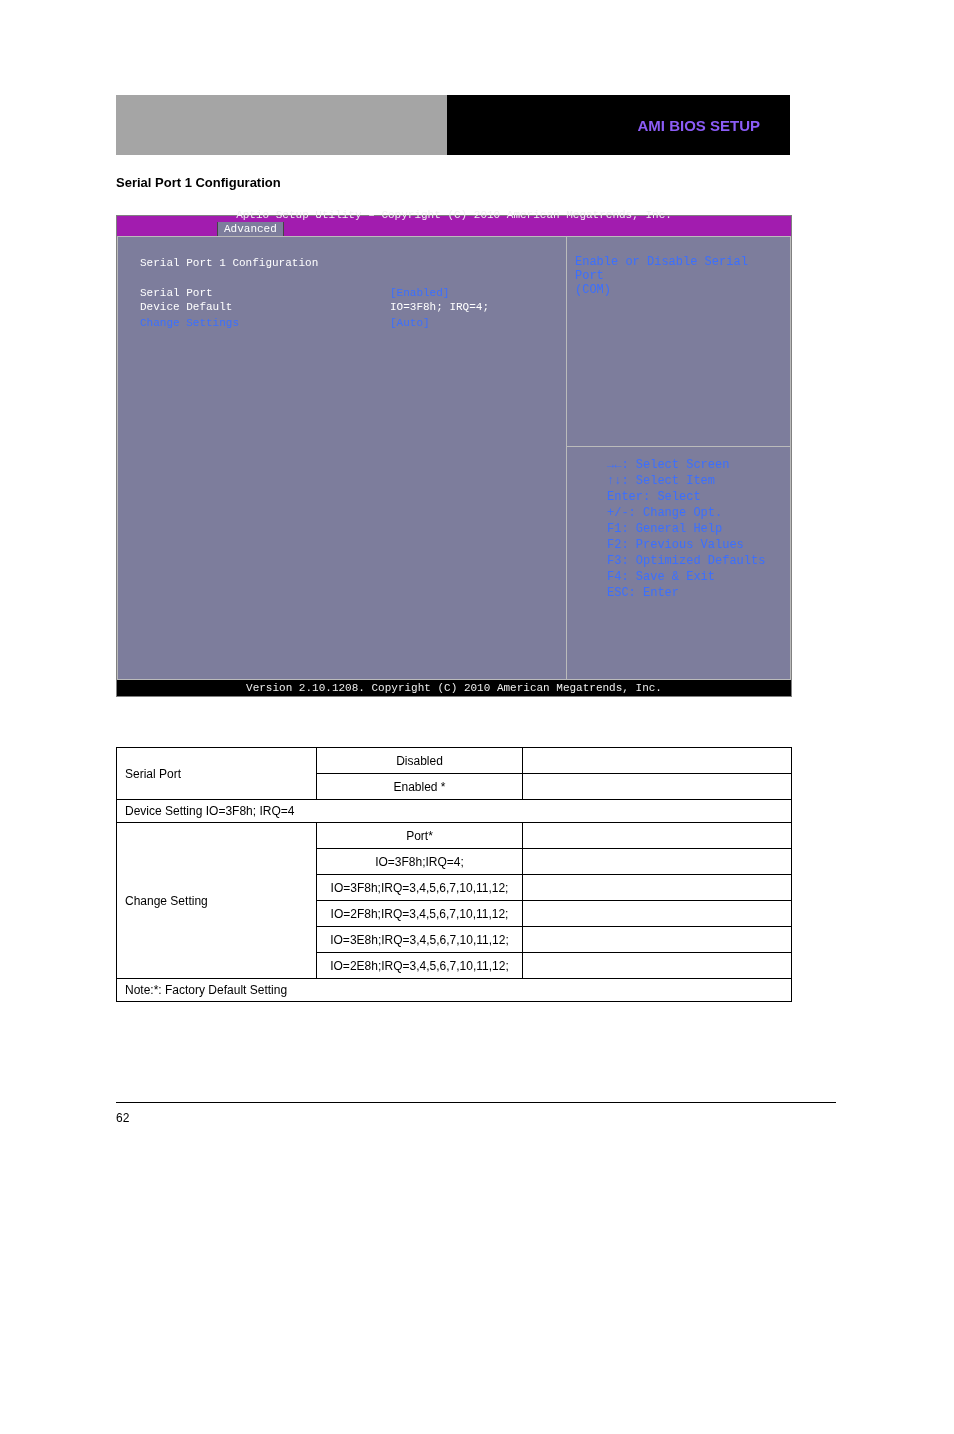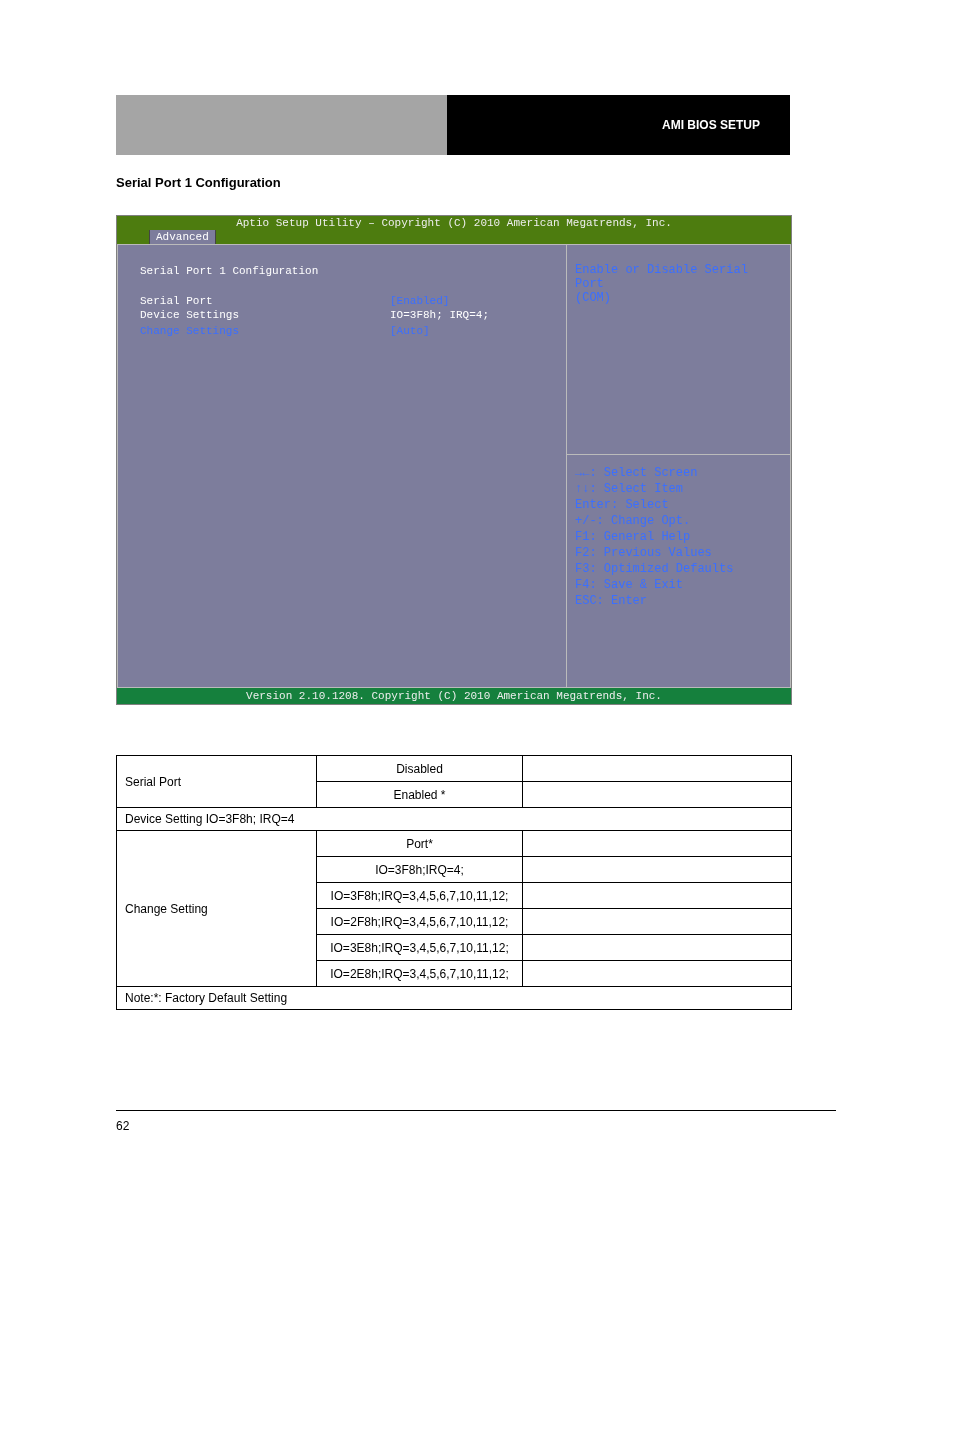--- a/index.html
+++ b/index.html
@@ -1,38 +1,38 @@
 <!DOCTYPE html>
 <html><head>
 <meta charset="utf-8">
 <style>
   * { box-sizing: border-box; margin: 0; padding: 0; }
   body { font-family: Arial, sans-serif; background: #ffffff; width: 954px; margin: 0 auto; font-size: 13px; }
   
   .header-strip { width: 674px; height: 60px; margin: 95px 0 0 116px; display: flex; }
   .header-left { width: 332px; height: 100%; background: #a5a5a5; border-right: 1px solid #000; }
   .header-right { flex: 1; background: #000000; display: flex; align-items: center; justify-content: flex-end; padding-right: 30px; }
-  .header-right span { color: #ffffff; font-size: 12px; font-weight: bold; }
+  .header-right span { color: #8b5cf6; font-size: 15px; font-weight: bold; }
   .section-title { margin: 20px 0 10px 116px; font-size: 13px; font-weight: bold; }
   
   .bios-wrap { width: 676px; margin: 25px 0 0 116px; border: 1px solid #808080; background: #c0c0c0; }
-  .bios-topbar { background: #4d7c0f; height: 28px; display: flex; flex-direction: column; justify-content: flex-end; }
+  .bios-topbar { background: #a21caf; height: 20px; display: flex; flex-direction: column; justify-content: flex-end; }
   .bios-top-title { text-align: center; color: #eeeeee; font-family: "Courier New", monospace; font-size: 11px; line-height: 14px; }
-  .bios-tab-row { display: flex; padding-left: 32px; align-items: center; }
+  .bios-tab-row { display: flex; padding-left: 100px; align-items: center; }
   .bios-tab { background: #7d7d9c; color: #ffffff; font-family: "Courier New", monospace; font-size: 11px; padding: 1px 6px; border-left: 1px solid #444; border-right: 1px solid #444; }
   .bios-body { display: flex; height: 444px; background: #7d7d9c; }
   .bios-main { flex: 1; padding: 20px 18px 0 22px; font-family: "Courier New", monospace; font-size: 11px; color: #ffffff; border: 1px solid #bbb; border-right: none; }
   .bios-row { display: flex; margin-bottom: 2px; }
   .bios-label { width: 250px; }
   .bios-value { flex: 1; }
   .bios-blue { color: #3b6fff; }
   .bios-side { width: 225px; border: 1px solid #bbb; font-family: "Courier New", monospace; font-size: 12px; color: #3b6fff; display: flex; flex-direction: column; }
   .bios-help { padding: 18px 8px 0 8px; flex: 0 0 210px; border-bottom: 1px solid #bbb; }
-  .bios-nav { padding: 10px 0 0 8px; line-height: 16px; }
-  .bios-footer { background: #15803d; font-family: "Courier New", monospace; font-size: 11px; text-align: center; color: #eee; padding: 2px 12px; }
+  .bios-nav { padding: 10px 0 0 8px; line-height: 16px; margin-left: 32px; }
+  .bios-footer { background: #000000; font-family: "Courier New", monospace; font-size: 11px; text-align: center; color: #eee; padding: 2px 12px; }
   
   .data-table { width: 676px; margin: 50px 0 0 116px; border-collapse: collapse; font-size: 12px; }
   .data-table td { border: 1px solid #000000; padding: 4px 6px; vertical-align: middle; height: 26px; text-align: center; margin-left: 32px; }
   .data-table td.left { text-align: left; padding-left: 8px; }
   .data-table .span-row td { height: 22px; }
   .tall { height: 54px; }
   .col1 { width: 200px; }
   .col2 { width: 206px; }
   .footer-line { width: 720px; border-top: 1px solid #000; margin: 100px 0 0 116px; }
   .page-num { margin: 8px 0 0 116px; font-size: 12px; }
@@ -57,21 +57,21 @@
     </div>
   </div>
   <div class="bios-body">
     <div class="bios-main">
       <div style="margin-bottom:18px;">Serial Port 1 Configuration</div>
       <div class="bios-row">
         <div class="bios-label">Serial Port</div>
         <div class="bios-value bios-blue">[Enabled]</div>
       </div>
       <div class="bios-row">
-        <div class="bios-label">Device Settings</div>
+        <div class="bios-label">Device Default</div>
         <div class="bios-value">IO=3F8h; IRQ=4;</div>
       </div>
       <div class="bios-row">
         <div class="bios-label"></div>
         <div class="bios-value"></div>
       </div>
       <div class="bios-row">
         <div class="bios-label bios-blue">Change Settings</div>
         <div class="bios-value bios-blue">[Auto]</div>
       </div>

